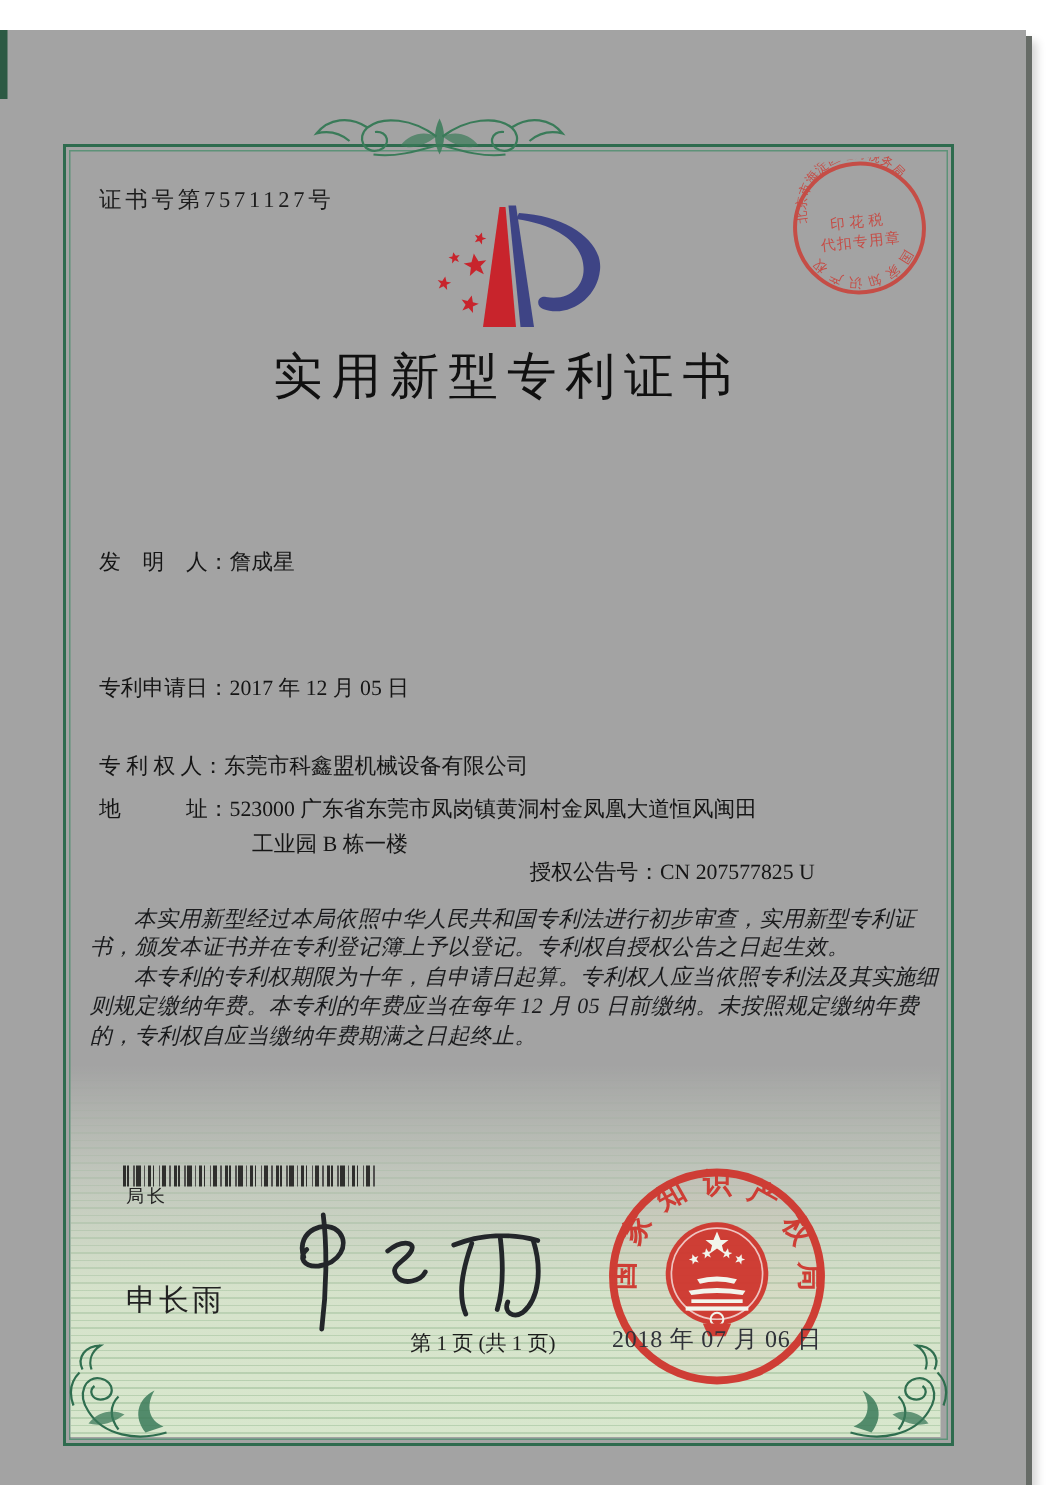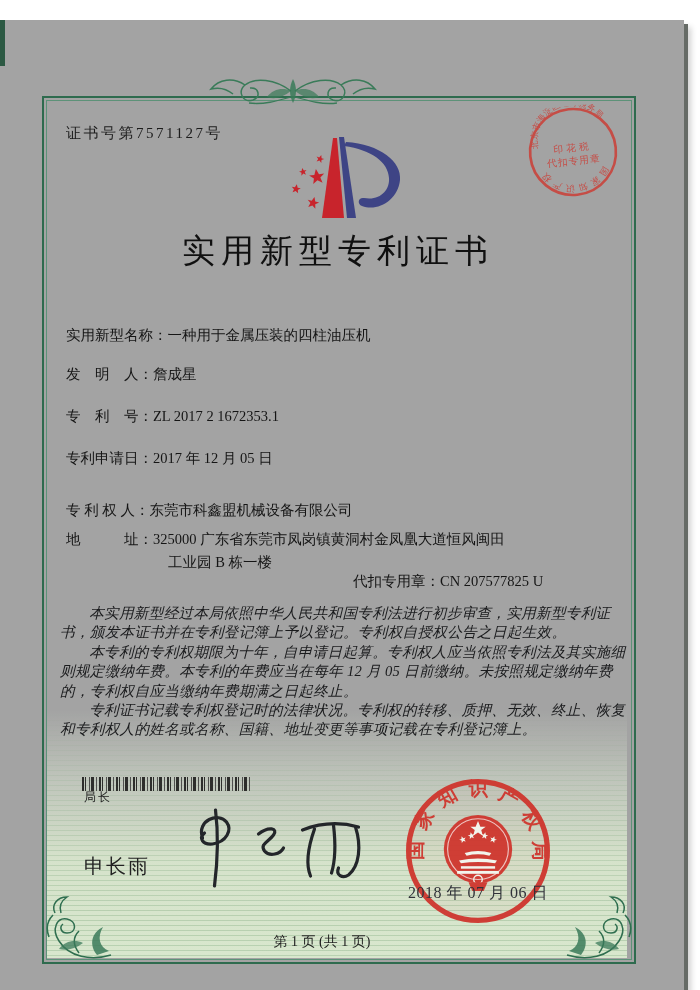--- a/index.html
+++ b/index.html
@@ -69,21 +69,21 @@
   .sig-title{position:absolute;left:84px;top:769px;font-size:12px;letter-spacing:2px;color:#222;}
   .sig-name{position:absolute;left:84px;top:833px;font-size:20px;letter-spacing:2px;color:#222;}
   .sig-svg{position:absolute;left:172px;top:784px;}
   .tax-stamp{position:absolute;left:527px;top:86px;transform:rotate(-6deg);opacity:.92;}
   .seal-svg{position:absolute;left:402px;top:755px;opacity:.95;}
   .seal-date{
     position:absolute;left:402px;top:863px;width:152px;text-align:center;
     font-size:16px;letter-spacing:.5px;color:#303239;font-weight:500;z-index:5;
   }
   .footer{
-    position:absolute;left:42px;top:913px;width:560px;text-align:center;
+    position:absolute;left:42px;top:867px;width:560px;text-align:center;
     font-size:14px;color:#1d1d1d;z-index:4;
   }
   .ornament{position:absolute;}
   .orn-top{left:207px;top:54px;}
   .orn-bl{left:45px;top:873px;}
   .orn-br{left:563px;top:873px;}
 </style>
 </head>
 <body>
 
@@ -163,33 +163,30 @@
     <g fill="#c8463f" font-family="'Liberation Serif','DejaVu Serif',serif">
       <text font-size="8.3"><textPath href="#txTop" startOffset="1" textLength="93" lengthAdjust="spacing">北京市海淀区地方税务局</textPath></text>
       <text font-size="8.6"><textPath href="#txBot" startOffset="6" textLength="80" lengthAdjust="spacing">国家知识产权局</textPath></text>
       <text x="45" y="44" font-size="9.5" text-anchor="middle" letter-spacing="3">印花税</text>
       <text x="45" y="57" font-size="9.5" text-anchor="middle" letter-spacing="1">代扣专用章</text>
     </g>
   </svg>
 
   <div class="title">实用新型专利证书</div>
 
-  <div class="field f1"><span>实用新型名称：</span><span>一种用于金属压装的四柱油压机</span></div>
   <div class="field f2"><span>发　明　人：</span><span>詹成星</span></div>
-  <div class="field f3"><span>专　利　号：</span><span>ZL 2017 2 1672353.1</span></div>
   <div class="field f4"><span>专利申请日：</span><span>2017 年 12 月 05 日</span></div>
   <div class="field f5"><span>专 利 权 人：</span><span>东莞市科鑫盟机械设备有限公司</span></div>
-  <div class="field f6"><span>地　　　址：</span><span>325000 广东省东莞市凤岗镇黄洞村金凤凰大道恒风闽田</span></div>
+  <div class="field f6"><span>地　　　址：</span><span>523000 广东省东莞市凤岗镇黄洞村金凤凰大道恒风闽田</span></div>
   <div class="field f6b">工业园 B 栋一楼</div>
-  <div class="field f7b"><span>代扣专用章：</span><span>CN 207577825 U</span></div>
+  <div class="field f7b"><span>授权公告号：</span><span>CN 207577825 U</span></div>
 
   <div class="paras">
     <p>本实用新型经过本局依照中华人民共和国专利法进行初步审查，实用新型专利证书，颁发本证书并在专利登记簿上予以登记。专利权自授权公告之日起生效。</p>
     <p>本专利的专利权期限为十年，自申请日起算。专利权人应当依照专利法及其实施细则规定缴纳年费。本专利的年费应当在每年 12 月 05 日前缴纳。未按照规定缴纳年费的，专利权自应当缴纳年费期满之日起终止。</p>
-    <p>专利证书记载专利权登记时的法律状况。专利权的转移、质押、无效、终止、恢复和专利权人的姓名或名称、国籍、地址变更等事项记载在专利登记簿上。</p>
   </div>
 
   <div class="barcode"></div>
 
   <div class="sig-title">局长</div>
   <div class="sig-name">申长雨</div>
   <svg class="sig-svg" width="205" height="88" viewBox="0 0 200 88">
     <g fill="none" stroke="#23262a" stroke-width="3.2" stroke-linecap="round" stroke-linejoin="round">
       <path d="M28,34 C22,16 44,8 52,18 C58,26 52,38 38,40 C28,41 24,34 30,29"></path>
       <path d="M41,6 C43,22 44,50 40,82"></path>

